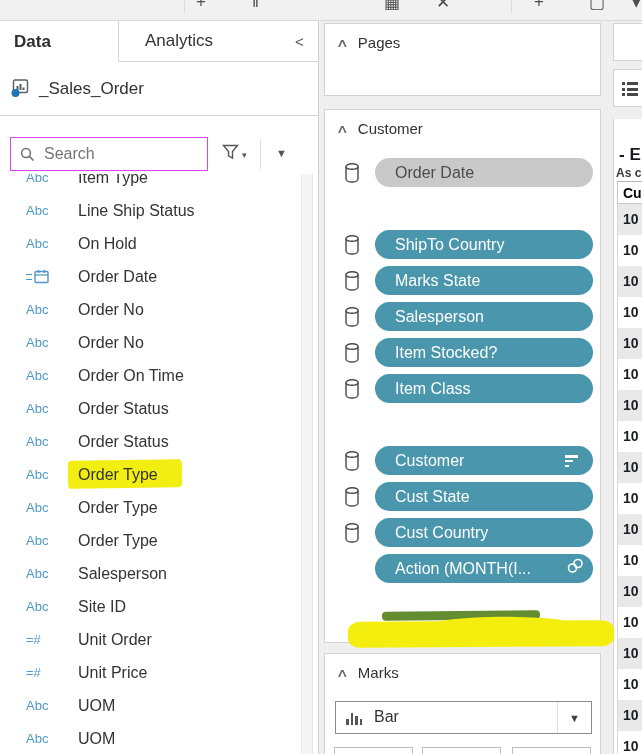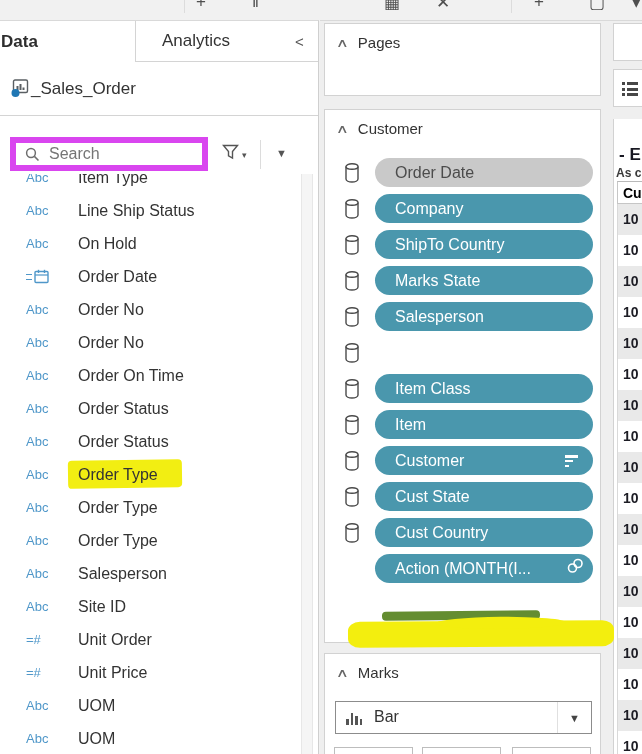--- a/index.html
+++ b/index.html
@@ -8,32 +8,32 @@
 
   
   .tb-frag { position:absolute; top:0; height:13px; width:22px; overflow:hidden; color:#4f4f4f; }
   .tb-frag > span { display:block; margin-top:-8px; font-size:17px; }
   .tb-div { position:absolute; top:0; width:1px; height:13px; background:#dcdcdc; }
 
   
   .panel-left { position:absolute; left:0; top:20px; width:319px; height:734px;
     background:#fff; border-right:1px solid #cfcfcf; border-top:1px solid #d9d9d9; }
   .tabbar { position:absolute; top:0; left:0; right:0; height:41px; display:flex; }
-  .tab-data { width:136px; display:flex; align-items:center; padding-left:1px;
+  .tab-data { width:119px; display:flex; align-items:center; padding-left:14px;
     font-size:17px; font-weight:bold; color:#2e2e2e; border-right:1px solid #d4d4d4; background:#fff; }
   .tab-analytics { flex:1; display:flex; align-items:center; padding-left:26px;
     font-size:17px; color:#333; border-bottom:1px solid #d4d4d4; background:#fff; }
   .tab-collapse { width:37px; display:flex; align-items:center; justify-content:center;
     color:#555; font-size:15px; border-bottom:1px solid #d4d4d4; }
   .ds-row { position:absolute; top:41px; left:0; right:0; height:54px; display:flex;
     align-items:center; padding-left:10px; border-bottom:1px solid #d4d4d4; }
-  .ds-name { font-size:17px; color:#333; }
+  .ds-name { font-size:17px; color:#333; margin-left:8px; }
   .search-row { position:absolute; top:116px; left:0; right:0; height:36px; }
   .search-box { position:absolute; left:10px; top:0; width:198px; height:34px;
-    border:6px solid #d946ef; display:flex; align-items:center; background:#fff; }
+    border:1px solid #d946ef; display:flex; align-items:center; background:#fff; }
   .search-box input { border:none; outline:none; width:150px; font-size:16px;
     margin-left:9px; color:#333; background:transparent; font-family:"Liberation Sans",sans-serif; }
   .search-box input::placeholder { color:#757575; }
   .mag { margin-left:9px; }
   .funnel-btn { position:absolute; left:222px; top:7px; display:flex; align-items:flex-start; color:#555; }
   .funnel-caret { font-size:9px; margin-left:3px; margin-top:6px; color:#555; }
   .search-vdiv { position:absolute; left:260px; top:3px; width:1px; height:29px; background:#dcdcdc; }
   .menu-caret { position:absolute; left:276px; top:10px; font-size:11px; color:#555; }
 
   .field-list { position:absolute; top:153px; left:0; width:300px; bottom:0; overflow:hidden; }
@@ -281,27 +281,20 @@
       <span class="card-title">Customer</span>
     </div>
 
     <div class="pill-row" style="top:48px">
       <svg class="db-icon" width="14" height="20" viewBox="0 0 14 20">
         <path d="M1 3.5 V16 A6 3 0 0 0 13 16 V3.5" fill="#fff" stroke="#4a4a4a" stroke-width="1.4"></path>
         <ellipse cx="7" cy="3.5" rx="6" ry="2.8" fill="#fff" stroke="#4a4a4a" stroke-width="1.4"></ellipse>
       </svg>
       <div class="pill gray">Order Date</div>
     </div>
-    <div class="pill-row" style="top:84px">
-      <svg class="db-icon" width="14" height="20" viewBox="0 0 14 20">
-        <path d="M1 3.5 V16 A6 3 0 0 0 13 16 V3.5" fill="#fff" stroke="#4a4a4a" stroke-width="1.4"></path>
-        <ellipse cx="7" cy="3.5" rx="6" ry="2.8" fill="#fff" stroke="#4a4a4a" stroke-width="1.4"></ellipse>
-      </svg>
-      <div class="pill">Company</div>
-    </div>
     <div class="pill-row" style="top:120px">
       <svg class="db-icon" width="14" height="20" viewBox="0 0 14 20">
         <path d="M1 3.5 V16 A6 3 0 0 0 13 16 V3.5" fill="#fff" stroke="#4a4a4a" stroke-width="1.4"></path>
         <ellipse cx="7" cy="3.5" rx="6" ry="2.8" fill="#fff" stroke="#4a4a4a" stroke-width="1.4"></ellipse>
       </svg>
       <div class="pill">ShipTo Country</div>
     </div>
     <div class="pill-row" style="top:156px">
       <svg class="db-icon" width="14" height="20" viewBox="0 0 14 20">
         <path d="M1 3.5 V16 A6 3 0 0 0 13 16 V3.5" fill="#fff" stroke="#4a4a4a" stroke-width="1.4"></path>
@@ -314,34 +307,28 @@
         <path d="M1 3.5 V16 A6 3 0 0 0 13 16 V3.5" fill="#fff" stroke="#4a4a4a" stroke-width="1.4"></path>
         <ellipse cx="7" cy="3.5" rx="6" ry="2.8" fill="#fff" stroke="#4a4a4a" stroke-width="1.4"></ellipse>
       </svg>
       <div class="pill">Salesperson</div>
     </div>
     <div class="pill-row" style="top:228px">
       <svg class="db-icon" width="14" height="20" viewBox="0 0 14 20">
         <path d="M1 3.5 V16 A6 3 0 0 0 13 16 V3.5" fill="#fff" stroke="#4a4a4a" stroke-width="1.4"></path>
         <ellipse cx="7" cy="3.5" rx="6" ry="2.8" fill="#fff" stroke="#4a4a4a" stroke-width="1.4"></ellipse>
       </svg>
+      <div class="pill">Item Stocked?</div>
     </div>
     <div class="pill-row" style="top:264px">
       <svg class="db-icon" width="14" height="20" viewBox="0 0 14 20">
         <path d="M1 3.5 V16 A6 3 0 0 0 13 16 V3.5" fill="#fff" stroke="#4a4a4a" stroke-width="1.4"></path>
         <ellipse cx="7" cy="3.5" rx="6" ry="2.8" fill="#fff" stroke="#4a4a4a" stroke-width="1.4"></ellipse>
       </svg>
       <div class="pill">Item Class</div>
-    </div>
-    <div class="pill-row" style="top:300px">
-      <svg class="db-icon" width="14" height="20" viewBox="0 0 14 20">
-        <path d="M1 3.5 V16 A6 3 0 0 0 13 16 V3.5" fill="#fff" stroke="#4a4a4a" stroke-width="1.4"></path>
-        <ellipse cx="7" cy="3.5" rx="6" ry="2.8" fill="#fff" stroke="#4a4a4a" stroke-width="1.4"></ellipse>
-      </svg>
-      <div class="pill">Item</div>
     </div>
     <div class="pill-row" style="top:336px">
       <svg class="db-icon" width="14" height="20" viewBox="0 0 14 20">
         <path d="M1 3.5 V16 A6 3 0 0 0 13 16 V3.5" fill="#fff" stroke="#4a4a4a" stroke-width="1.4"></path>
         <ellipse cx="7" cy="3.5" rx="6" ry="2.8" fill="#fff" stroke="#4a4a4a" stroke-width="1.4"></ellipse>
       </svg>
       <div class="pill">
         <span>Customer</span>
         <span class="filter-lines">
           <i class="fl1"></i>

